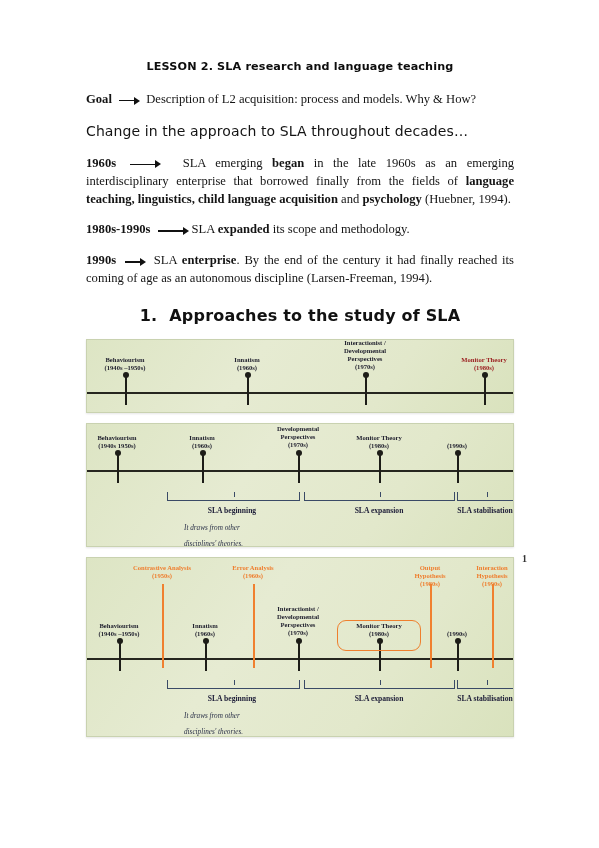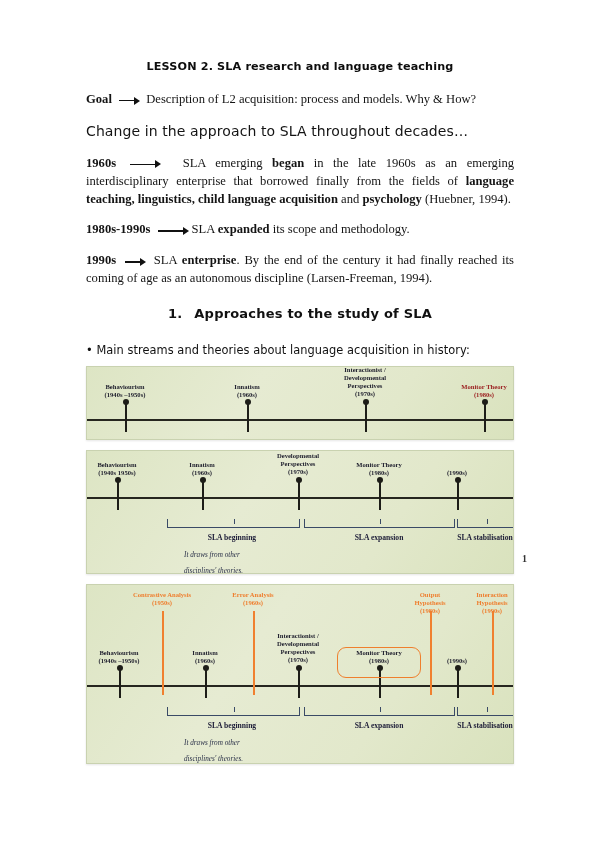--- a/index.html
+++ b/index.html
@@ -39,24 +39,24 @@
   .hand{
     font-family:"DejaVu Sans", sans-serif;
     font-size:14px;
     font-weight:normal;
     letter-spacing:.1px;
     text-align:left;
     margin-top:8px;
   }
   .section-head{
     font-family:"DejaVu Sans", sans-serif;
-    font-size:13px;
+    font-size:16px;
     font-weight:bold;
     text-align:center;
-    margin:18px 0 22px 0;
+    margin:18px 0 14px 0;
     letter-spacing:.2px;
   }
   .section-head .num{margin-right:12px;}
   .bullet{
     font-family:"DejaVu Sans", sans-serif;
     font-size:11.4px;
     margin:0 0 9px 0;
     letter-spacing:.05px;
   }
   .arrow{
@@ -188,21 +188,20 @@
     <p class="para">
       <b>1990s</b>
       <span class="arrow short"><i></i></span>
       <span>SLA </span><b>enterprise</b><span>. By the end of the century it had finally reached its coming of age as an autonomous discipline (Larsen-Freeman, 1994).</span>
     </p>
 
     <div class="section-head">
       <span class="num">1.</span><span>Approaches to the study of SLA</span>
     </div>
 
-    <div class="bullet">• Main streams and theories about language acquisition in history:</div>
 
     <div id="figures">
         <div class="fig" style="height: 72px;">
           <div class="axis" style="top: 52px;"></div>
           <div class="tick" style="left: 38px; top: 35px; height: 30px;">
             <div class="dot"></div>
           </div>
           <div class="lbl plain" style="left: 38px; top: 15.6px;">
             <div>Behaviourism</div>
             <div class="yr">(1940s –1950s)</div>

